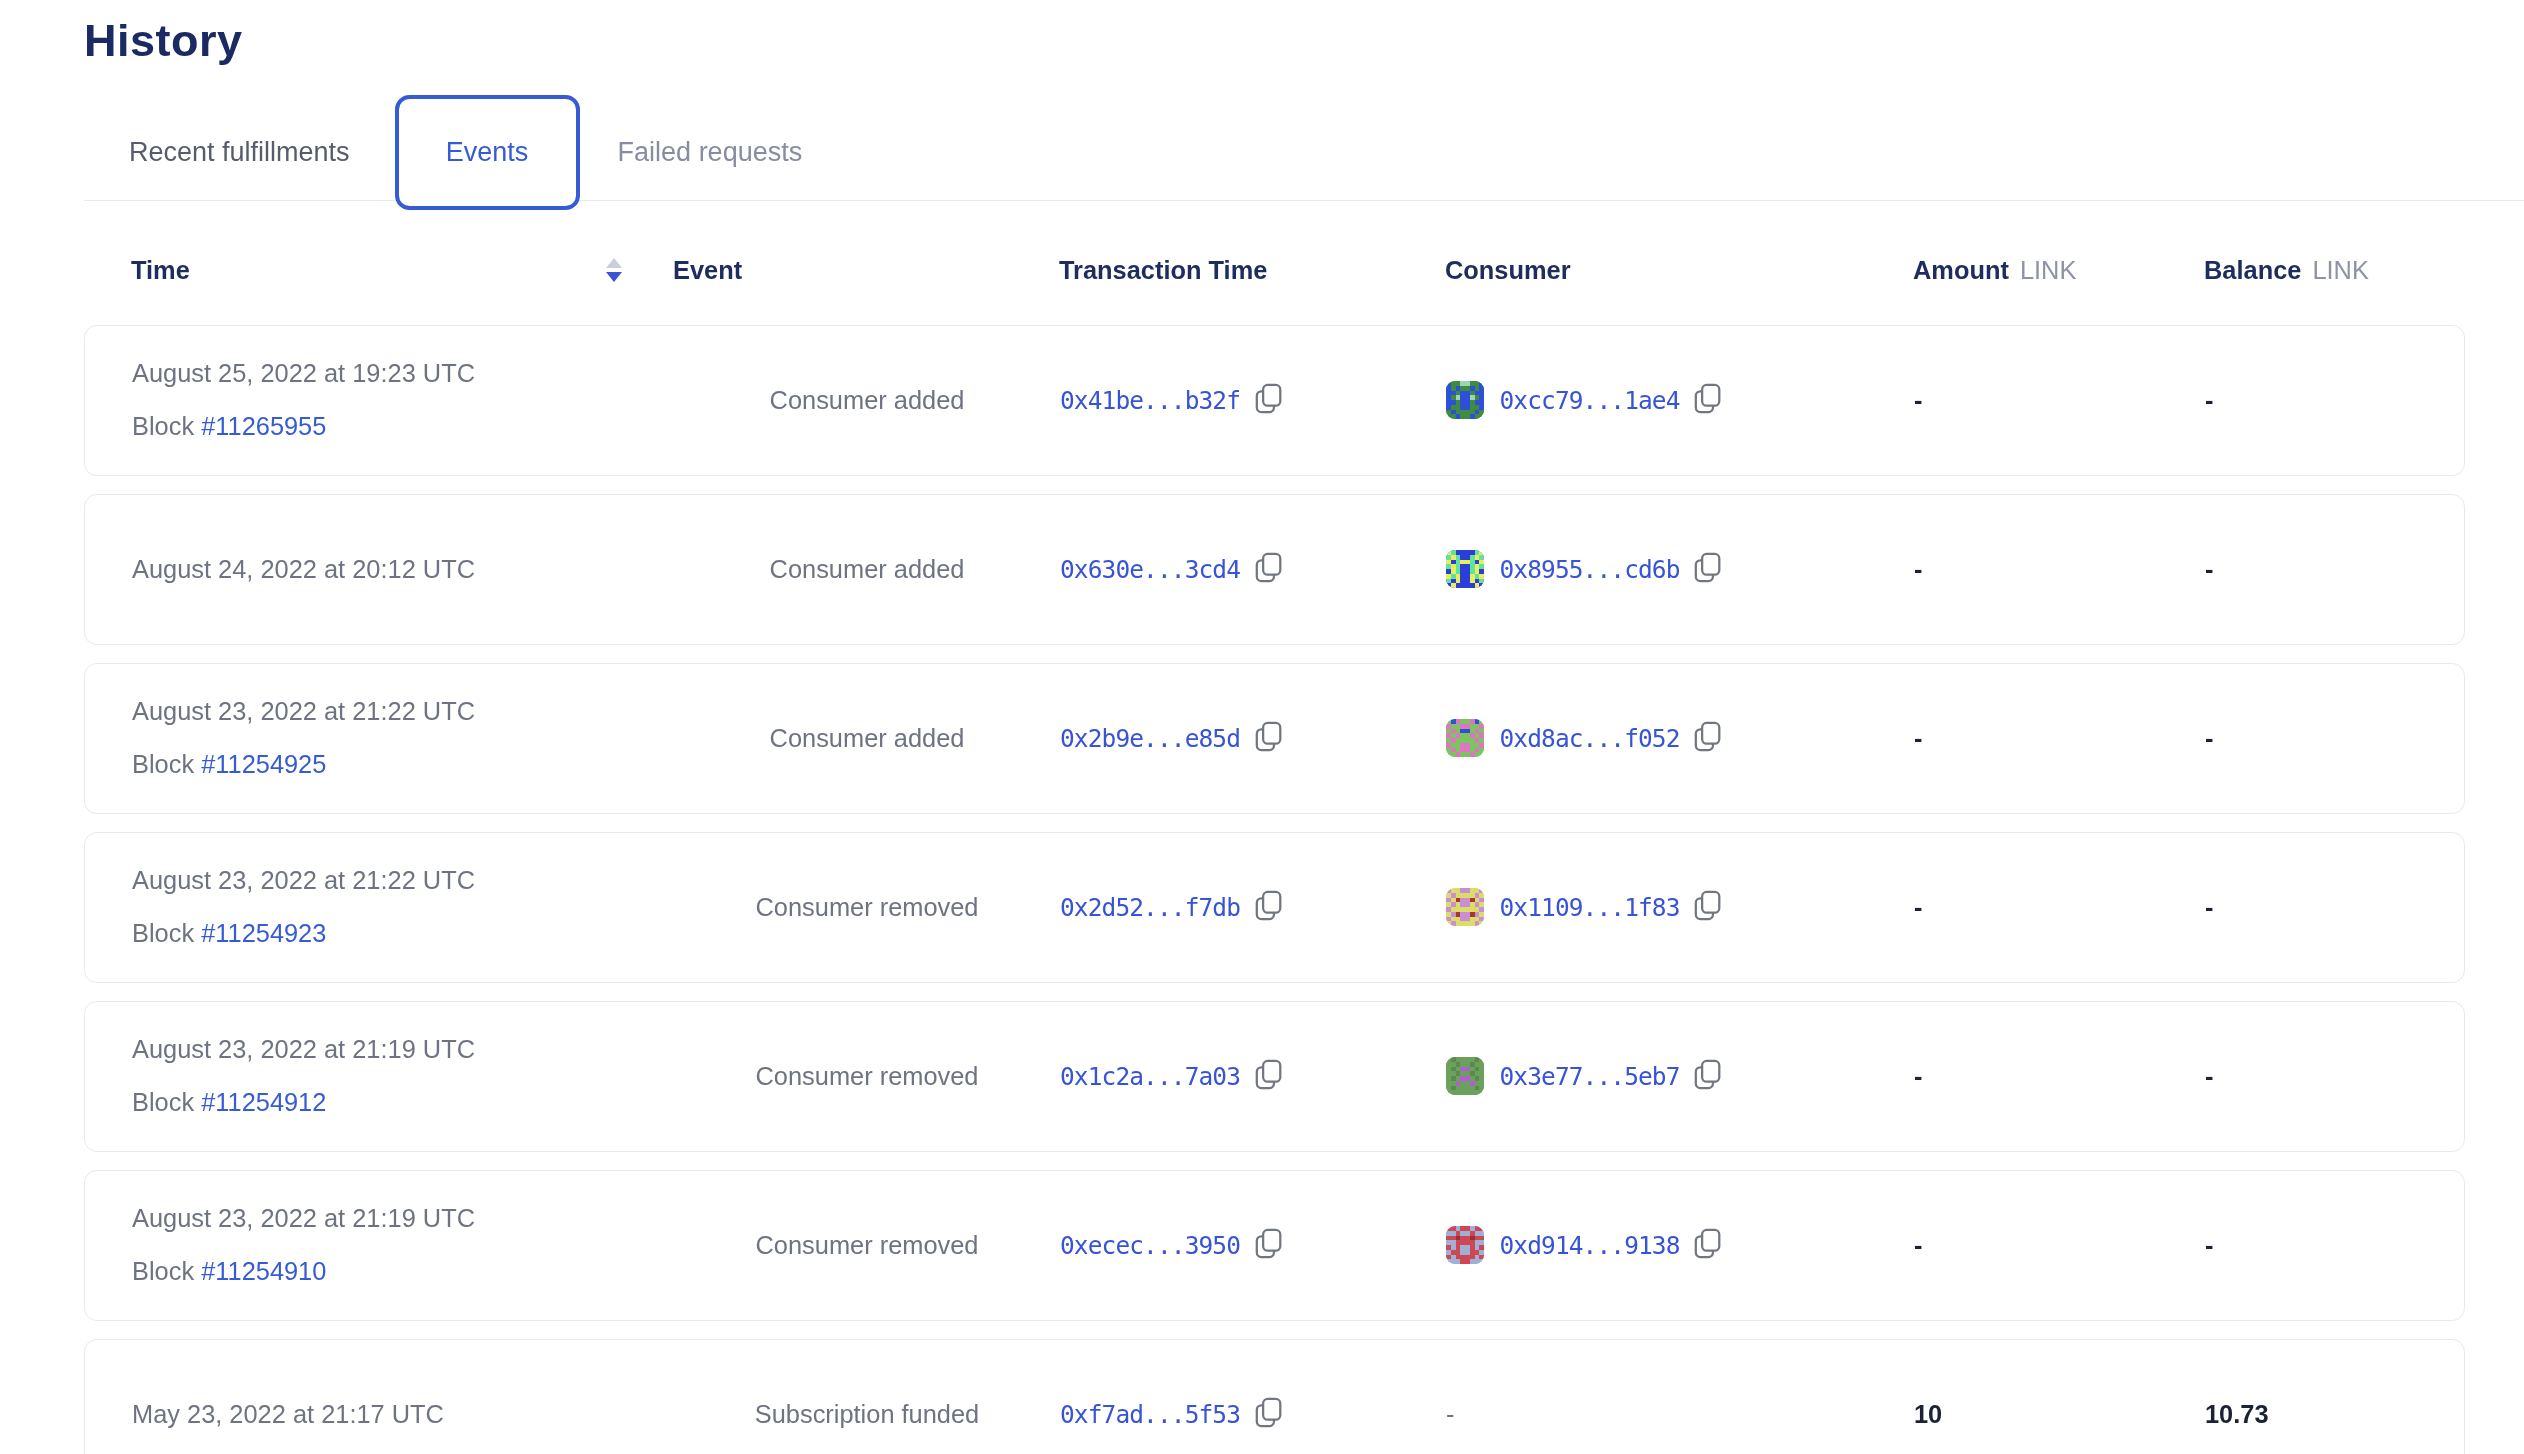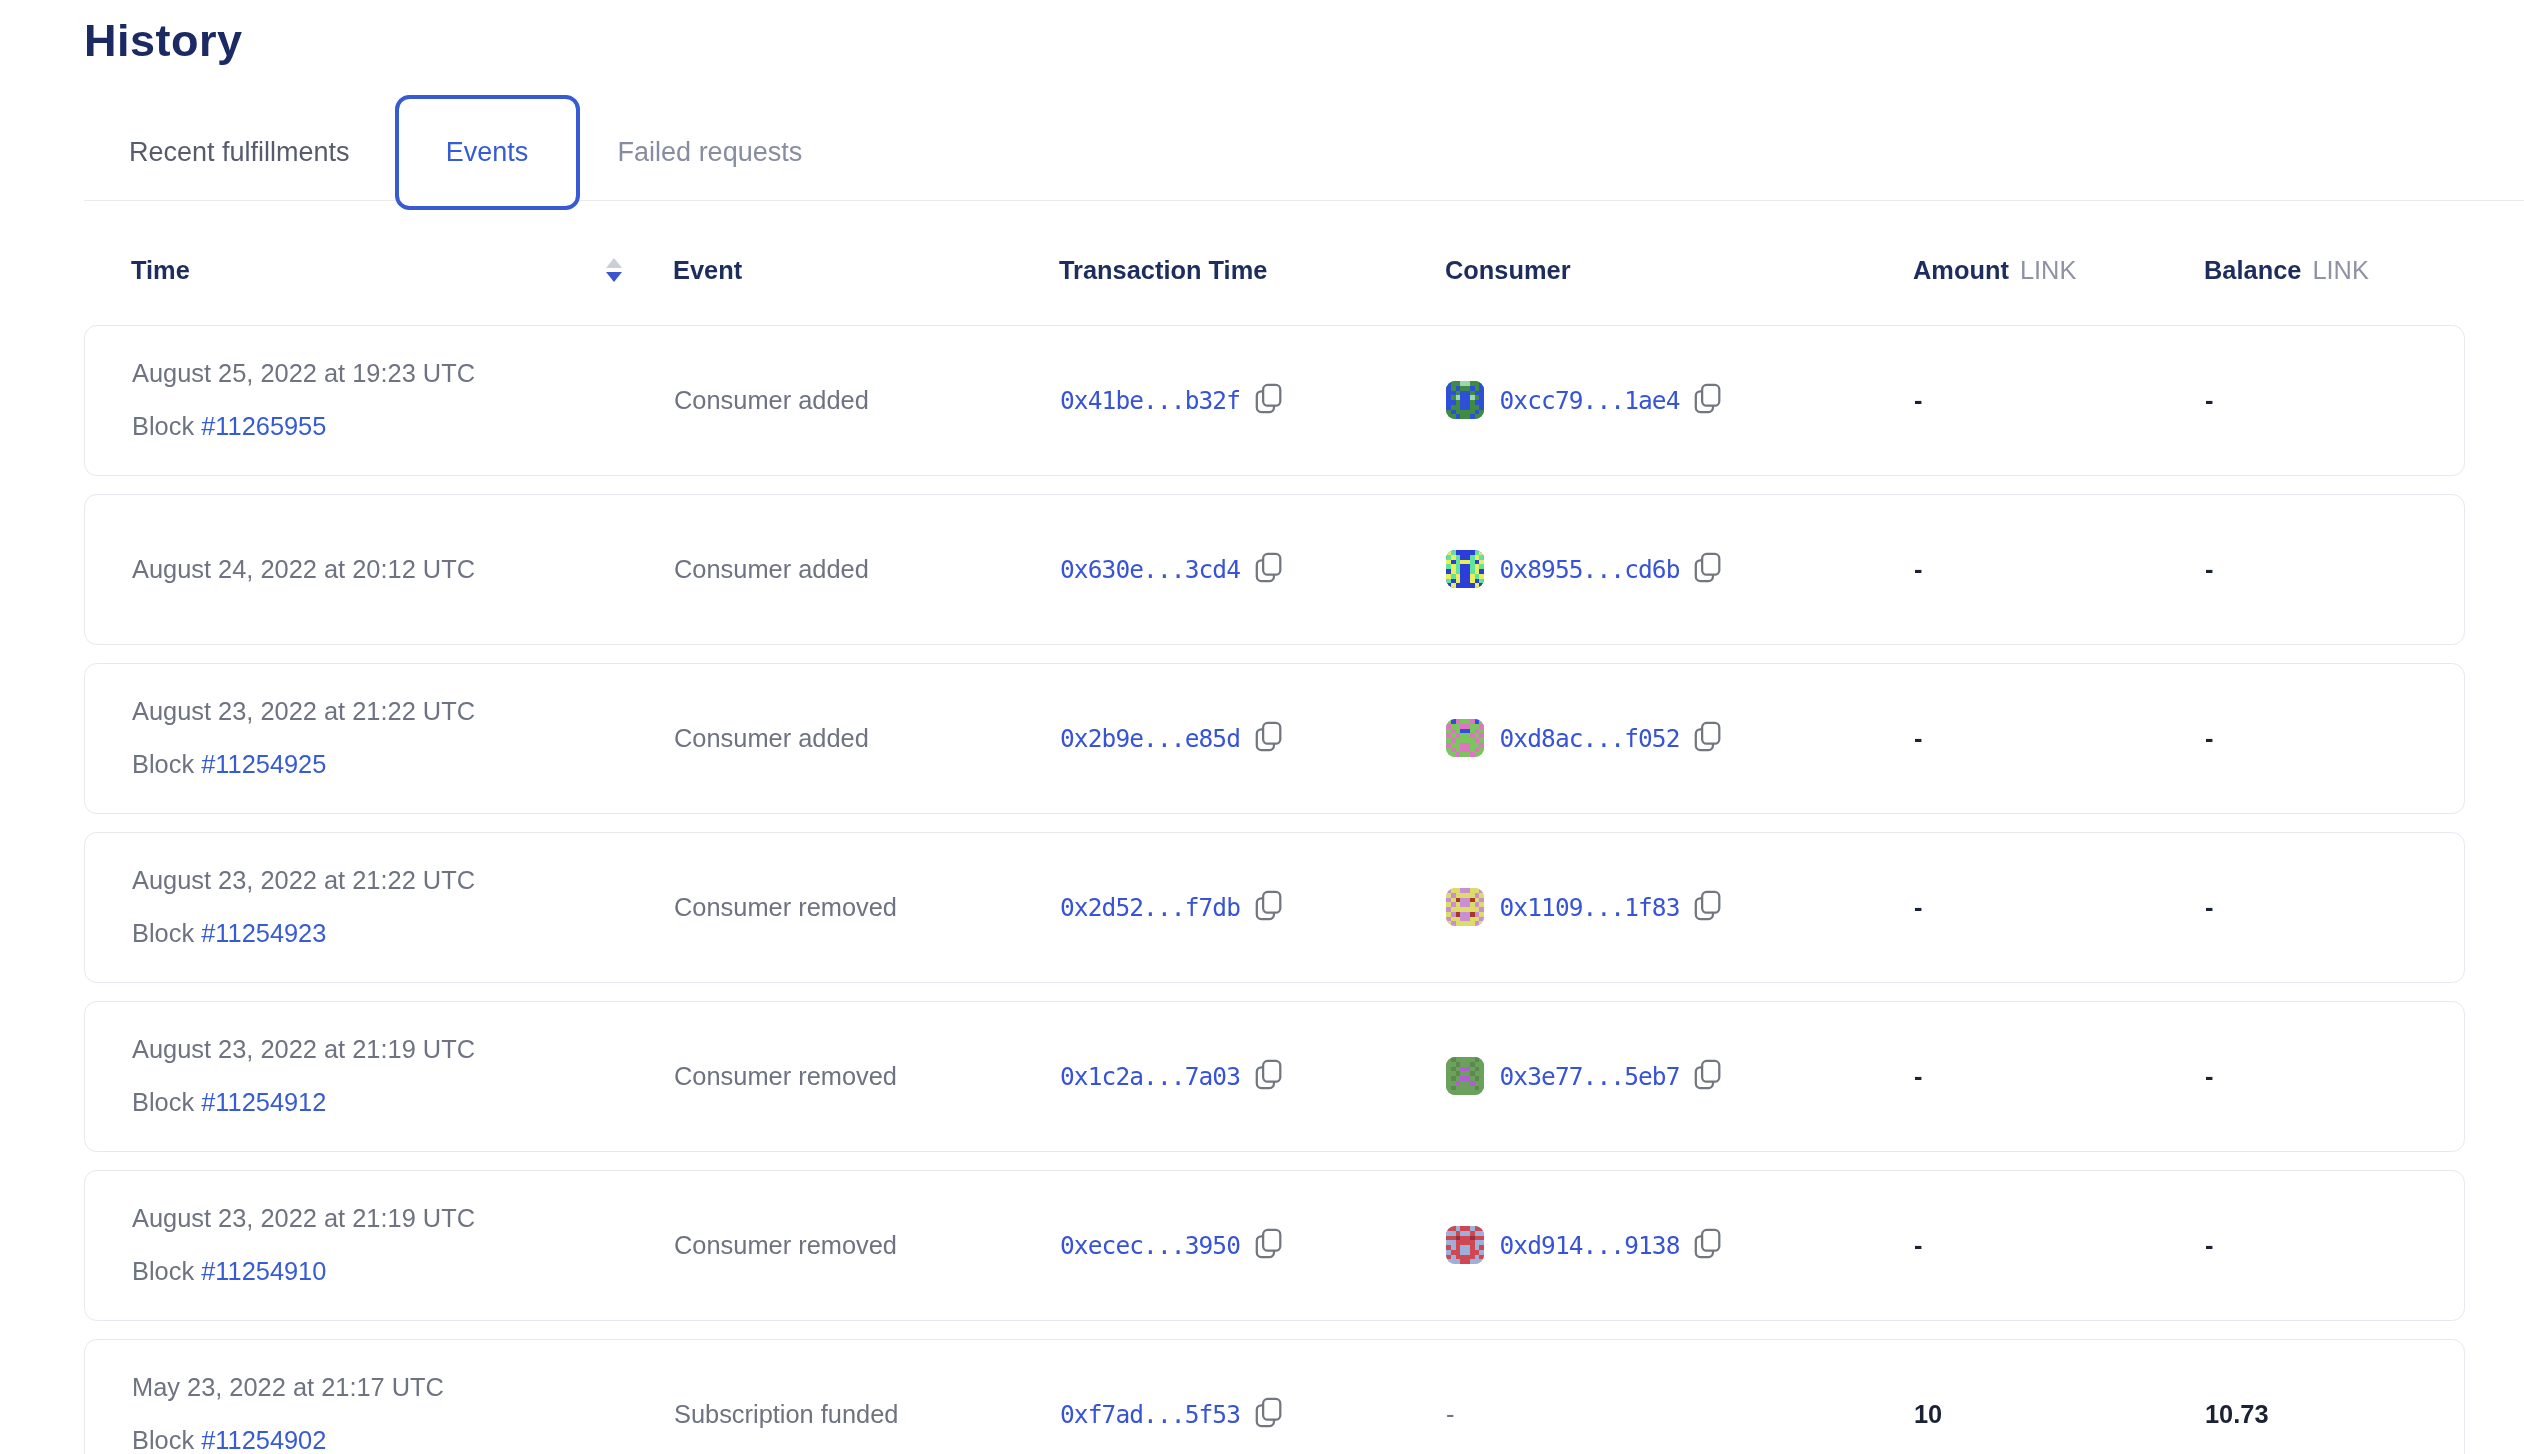--- a/index.html
+++ b/index.html
@@ -38,21 +38,21 @@
   
   .tbody { margin-left:84px; margin-top:22px; }
   .row-card { width:2381px; height:151px; background:#fff; border:1.8px solid #e6e9ef; border-radius:12.7px;
       margin-bottom:18px; padding-left:47px; }
 
   .cell-time { display:flex; flex-direction:column; justify-content:center; gap:24.5px; }
   .date { font-size:25.4px; color:#6d7380; }
   .block-line { font-size:25.4px; color:#6d7380; }
   .block-link { color:#375bd2; text-decoration:none; cursor:pointer; }
 
-  .cell-event { font-size:25.4px; color:#6d7380; }
+  .cell-event { font-size:25.4px; color:#6d7380;text-align:center; }
 
   .hash-wrap, .consumer-wrap { display:flex; align-items:center; }
   .mono-link { font-family:"DejaVu Sans Mono", monospace; font-size:24.5px; color:#3753d6;
       text-decoration:none; cursor:pointer; letter-spacing:-0.9px; }
   .copy-btn { margin-left:14.5px; display:inline-flex; cursor:pointer; background:none; border:none; padding:0; }
 
   .avatar { width:38px; height:38px; border-radius:9px; overflow:hidden; display:grid;
       grid-template-columns:repeat(8,1fr); grid-template-rows:repeat(8,1fr); margin-right:15.5px; flex:none; }
   .avatar div { width:100%; height:100%; }
 
@@ -658,21 +658,20 @@
                 <rect x="9" y="2" width="19" height="23" rx="5" stroke="#71767f" stroke-width="2.5" fill="#ffffff"></rect>
               </svg></span>
           </button>
         </div>
         <div class="cell-num">-</div>
         <div class="cell-num">-</div>
       </div>
       <div class="row-card grid-cols">
         <div class="cell-time">
           <div class="date">May 23, 2022 at 21:17 UTC</div>
-          <div class="block-line"><span>Block </span><a class="block-link">#11254902</a></div>
         </div>
         <div class="cell-event">Subscription funded</div>
         <div class="hash-wrap">
           <a class="mono-link">0xf7ad...5f53</a>
           <button class="copy-btn">
             <span><svg width="28" height="31" viewBox="0 0 31 34" fill="none">
                 <rect x="2" y="9" width="19" height="23" rx="5" stroke="#71767f" stroke-width="2.5" fill="none"></rect>
                 <rect x="9" y="2" width="19" height="23" rx="5" stroke="#71767f" stroke-width="2.5" fill="#ffffff"></rect>
               </svg></span>
           </button>

